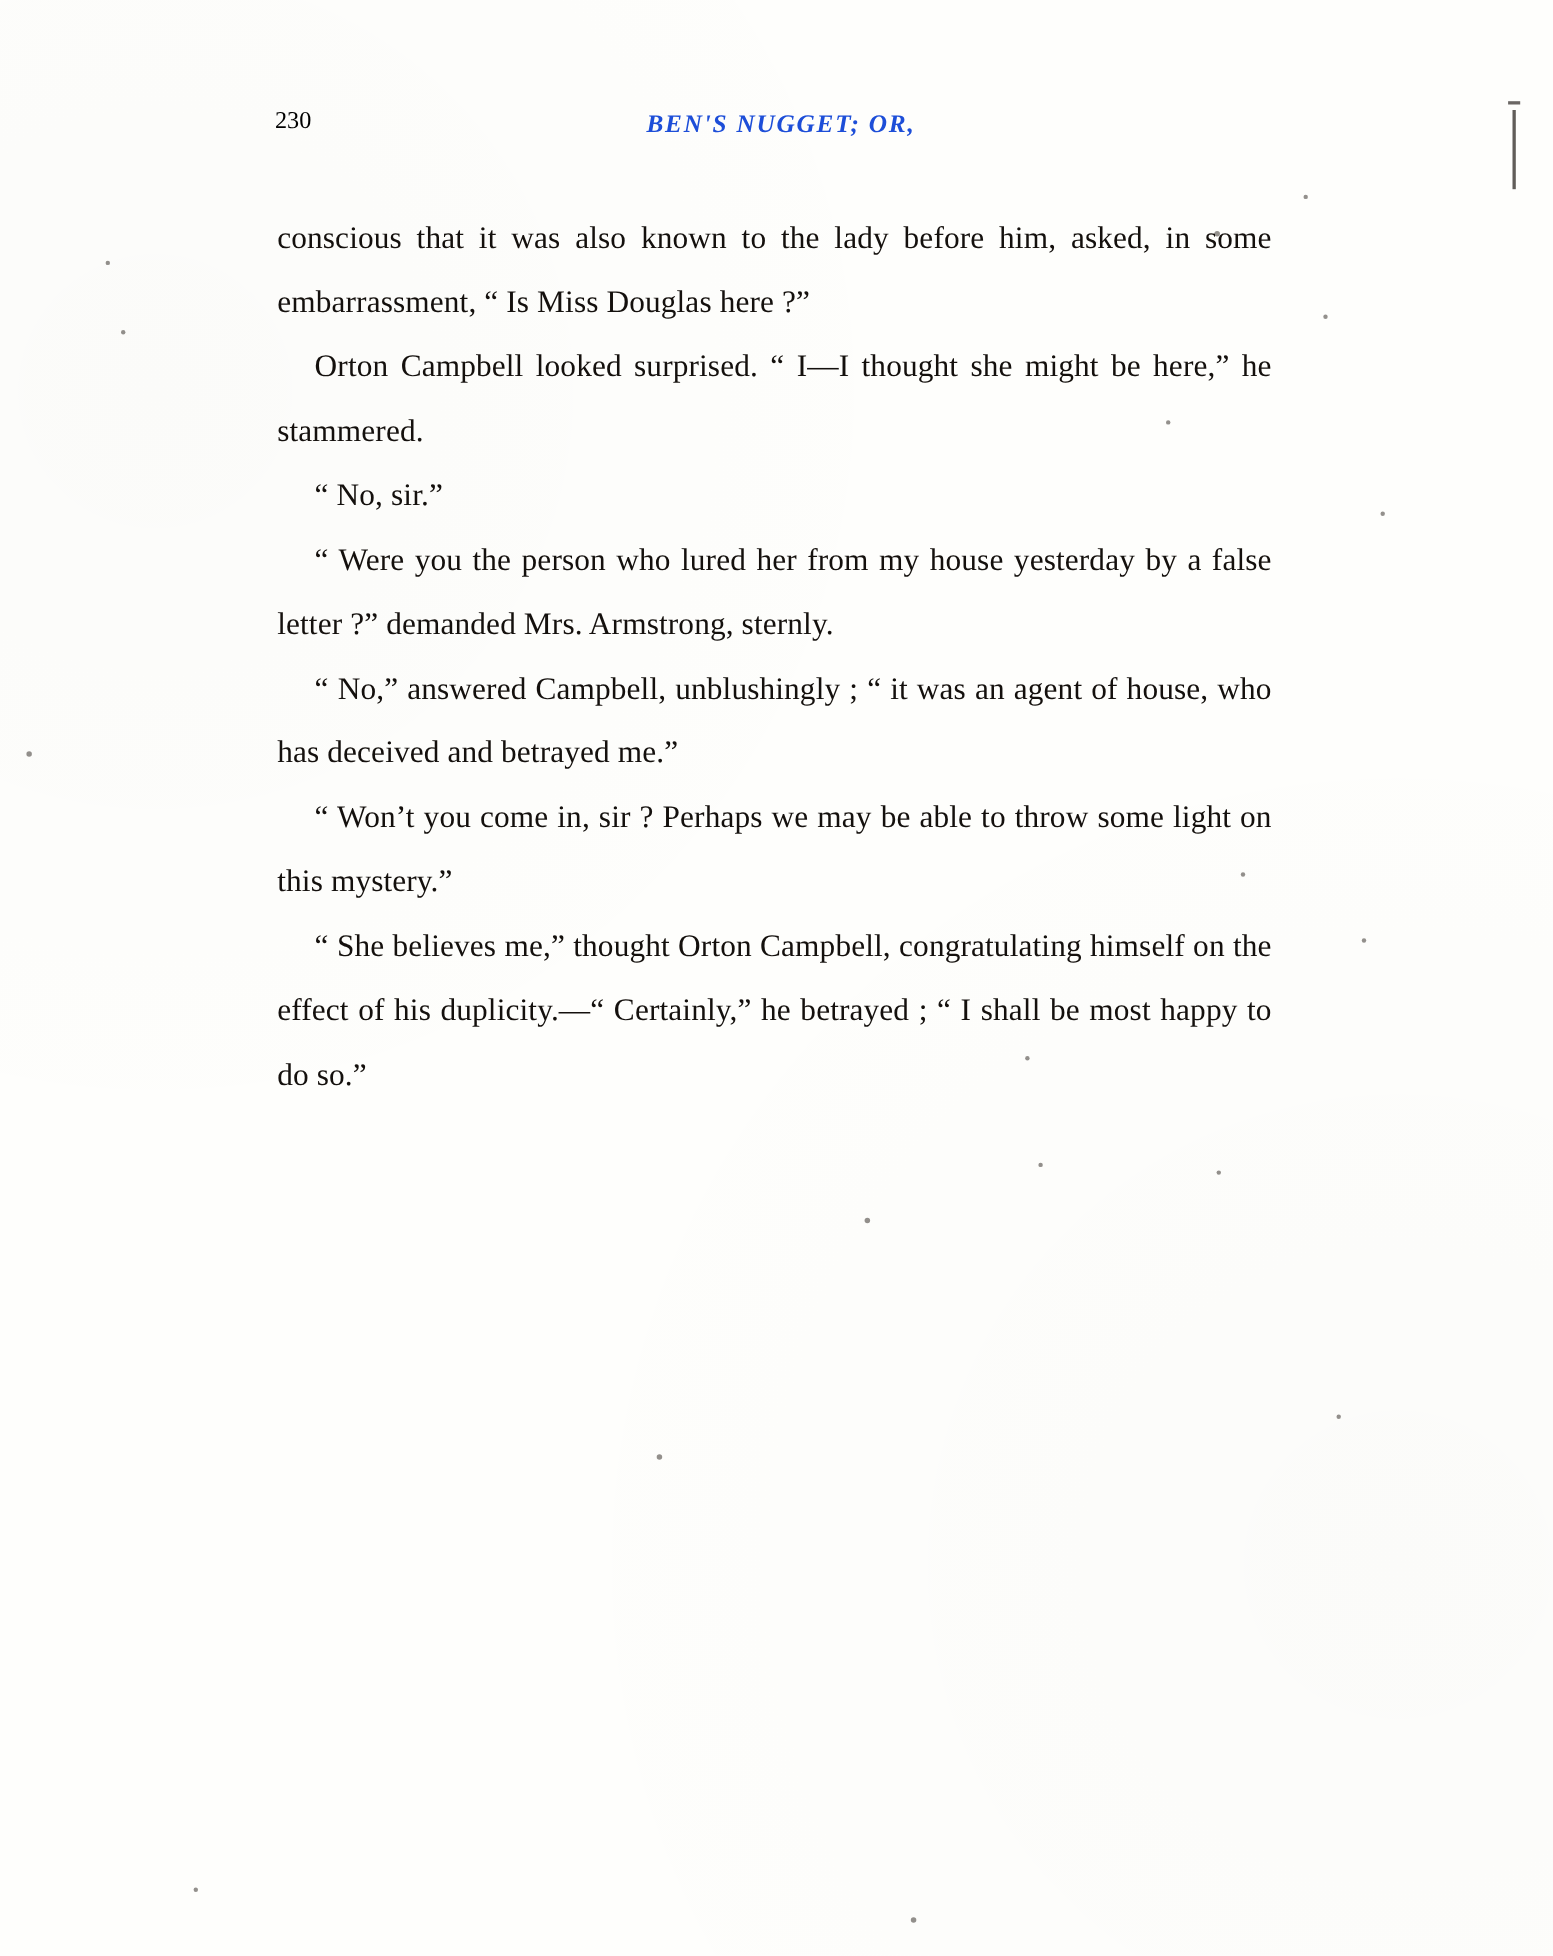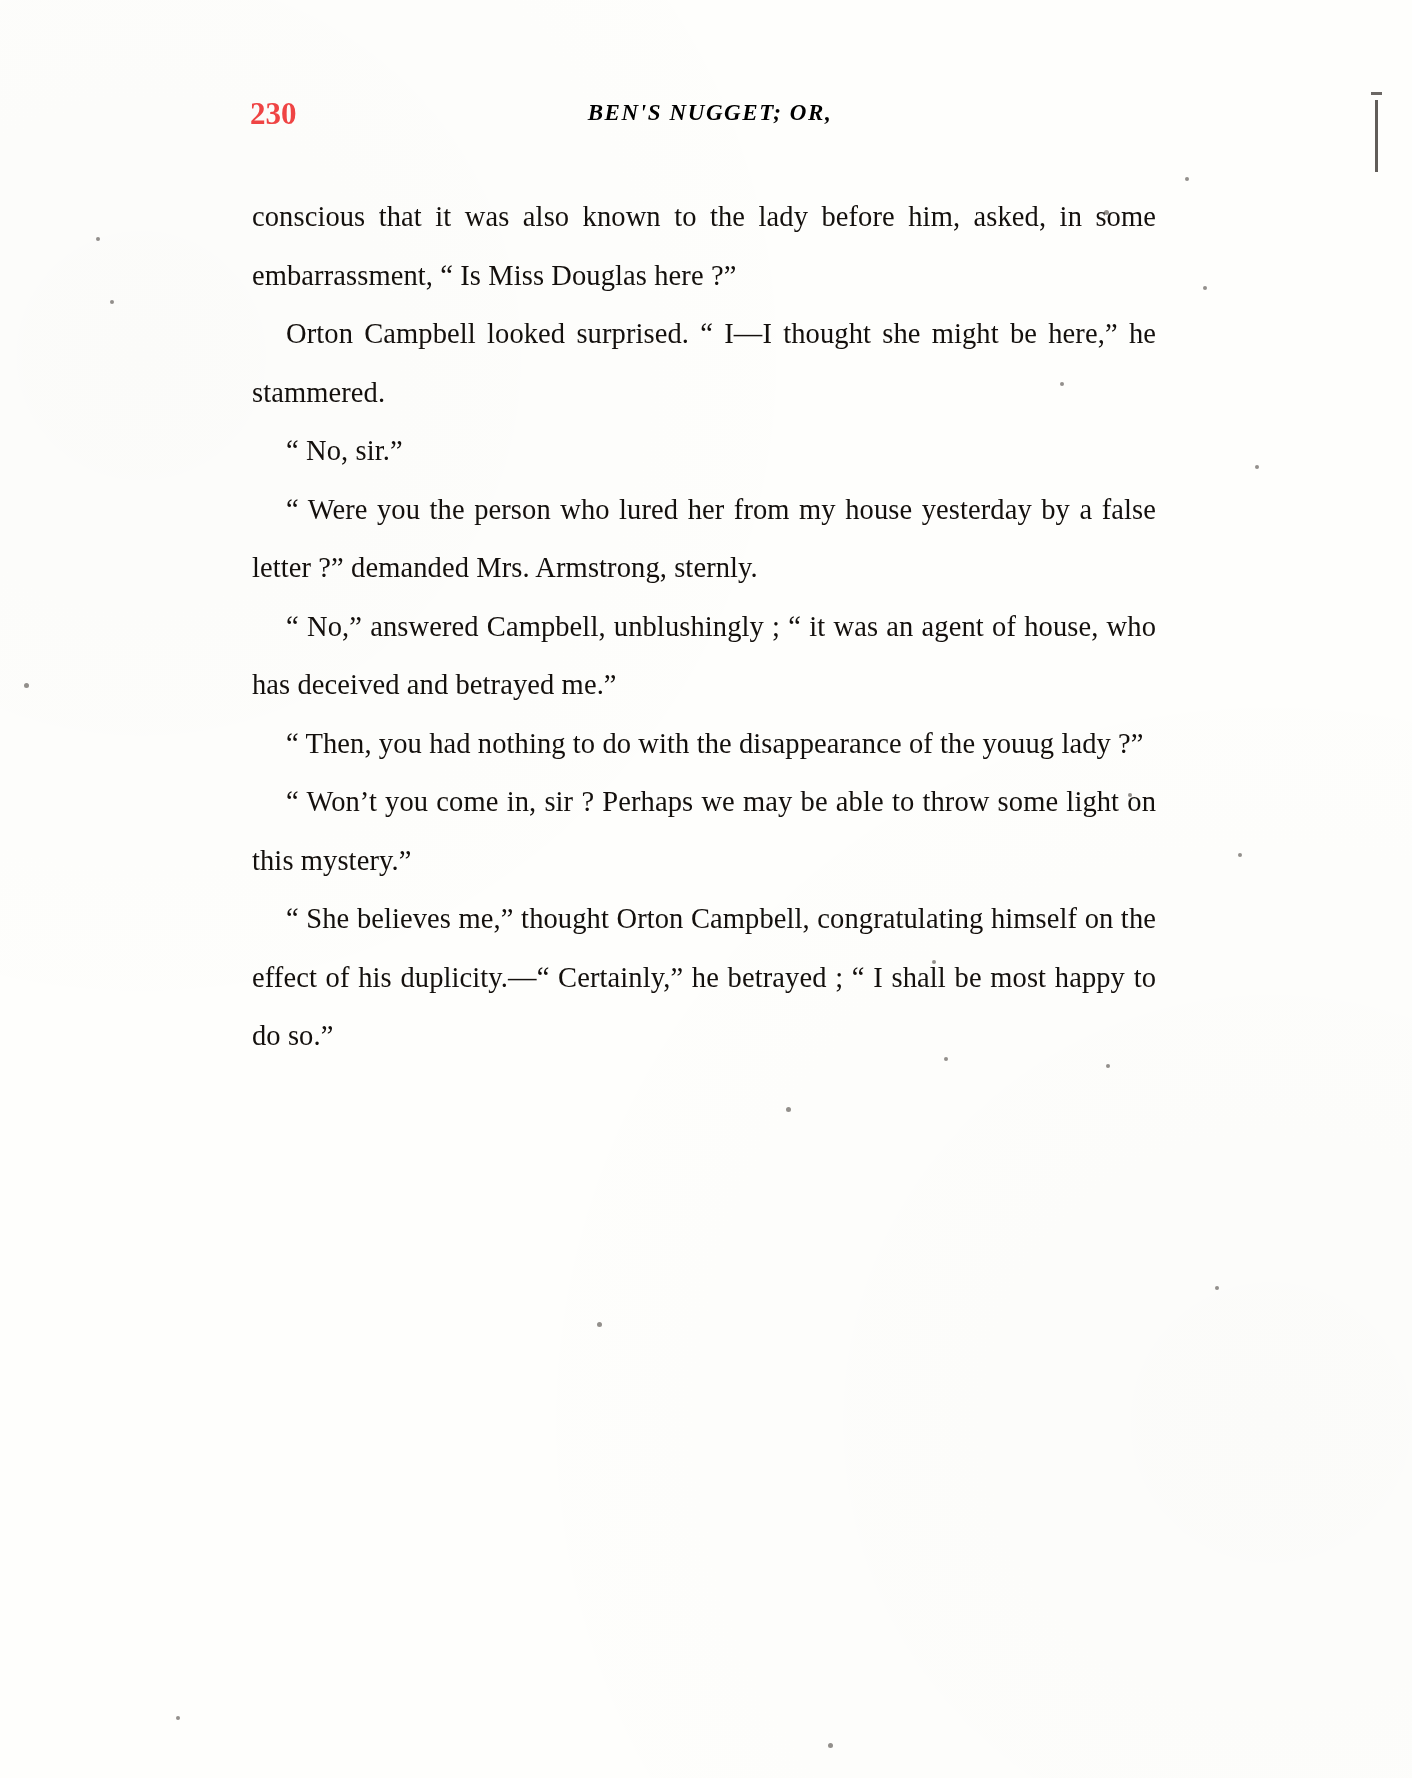--- a/index.html
+++ b/index.html
@@ -42,37 +42,37 @@
     position: absolute;
     top: 96px;
     left: 250px;
     width: 920px;
     height: 42px;
   }
   .folio {
     position: absolute;
     left: 0;
     top: 0;
-    font-size: 31px;
-    font-weight: bold;
+    font-size: 22px;
+    font-weight: normal;
     letter-spacing: 0px;
-    color: #ef4444;
+    color: #000000;
     font-family: "Liberation Serif", serif;
   }
   .running-title {
     position: absolute;
     left: 0;
     top: 4px;
     width: 920px;
     text-align: center;
     font-size: 23px;
     font-weight: bold;
     font-style: italic;
     letter-spacing: 1.6px;
-    color: #000000;
+    color: #1d4ed8;
     font-family: "Liberation Serif", serif;
   }
   .textblock {
     position: absolute;
     top: 188px;
     left: 252px;
     width: 920px;
   }
   p.para {
     margin: 0 16px 0 0;
@@ -142,17 +142,16 @@
     <div class="folio">230</div>
     <div class="running-title">BEN'S NUGGET; OR,</div>
   </div>
 
   <div class="textblock">
     <p class="para">conscious that it was also known to the lady before him, asked, in some embarrassment, “ Is Miss Douglas here ?”</p>
     <p class="para indent">Orton Campbell looked surprised.  “ I—I thought she might be here,” he stammered.</p>
     <p class="para indent">“ No, sir.”</p>
     <p class="para indent">“ Were you the person who lured her from my house yesterday by a false letter ?” demanded Mrs. Armstrong, sternly.</p>
     <p class="para indent">“ No,” answered Campbell, unblushingly ; “ it was an agent of house, who has deceived and betrayed me.”</p>
-    <p class="para indent">“ Then, you had nothing to do with the disappearance of the youug lady ?”</p>
     <p class="para indent">“ Won’t you come in, sir ?  Perhaps we may be able to throw some light on this mystery.”</p>
     <p class="para indent">“ She believes me,” thought Orton Campbell, congratulating himself on the effect of his duplicity.—“ Certainly,” he betrayed ; “ I shall be most happy to do so.”</p>
   </div>
 </div>
 
 </body></html>

